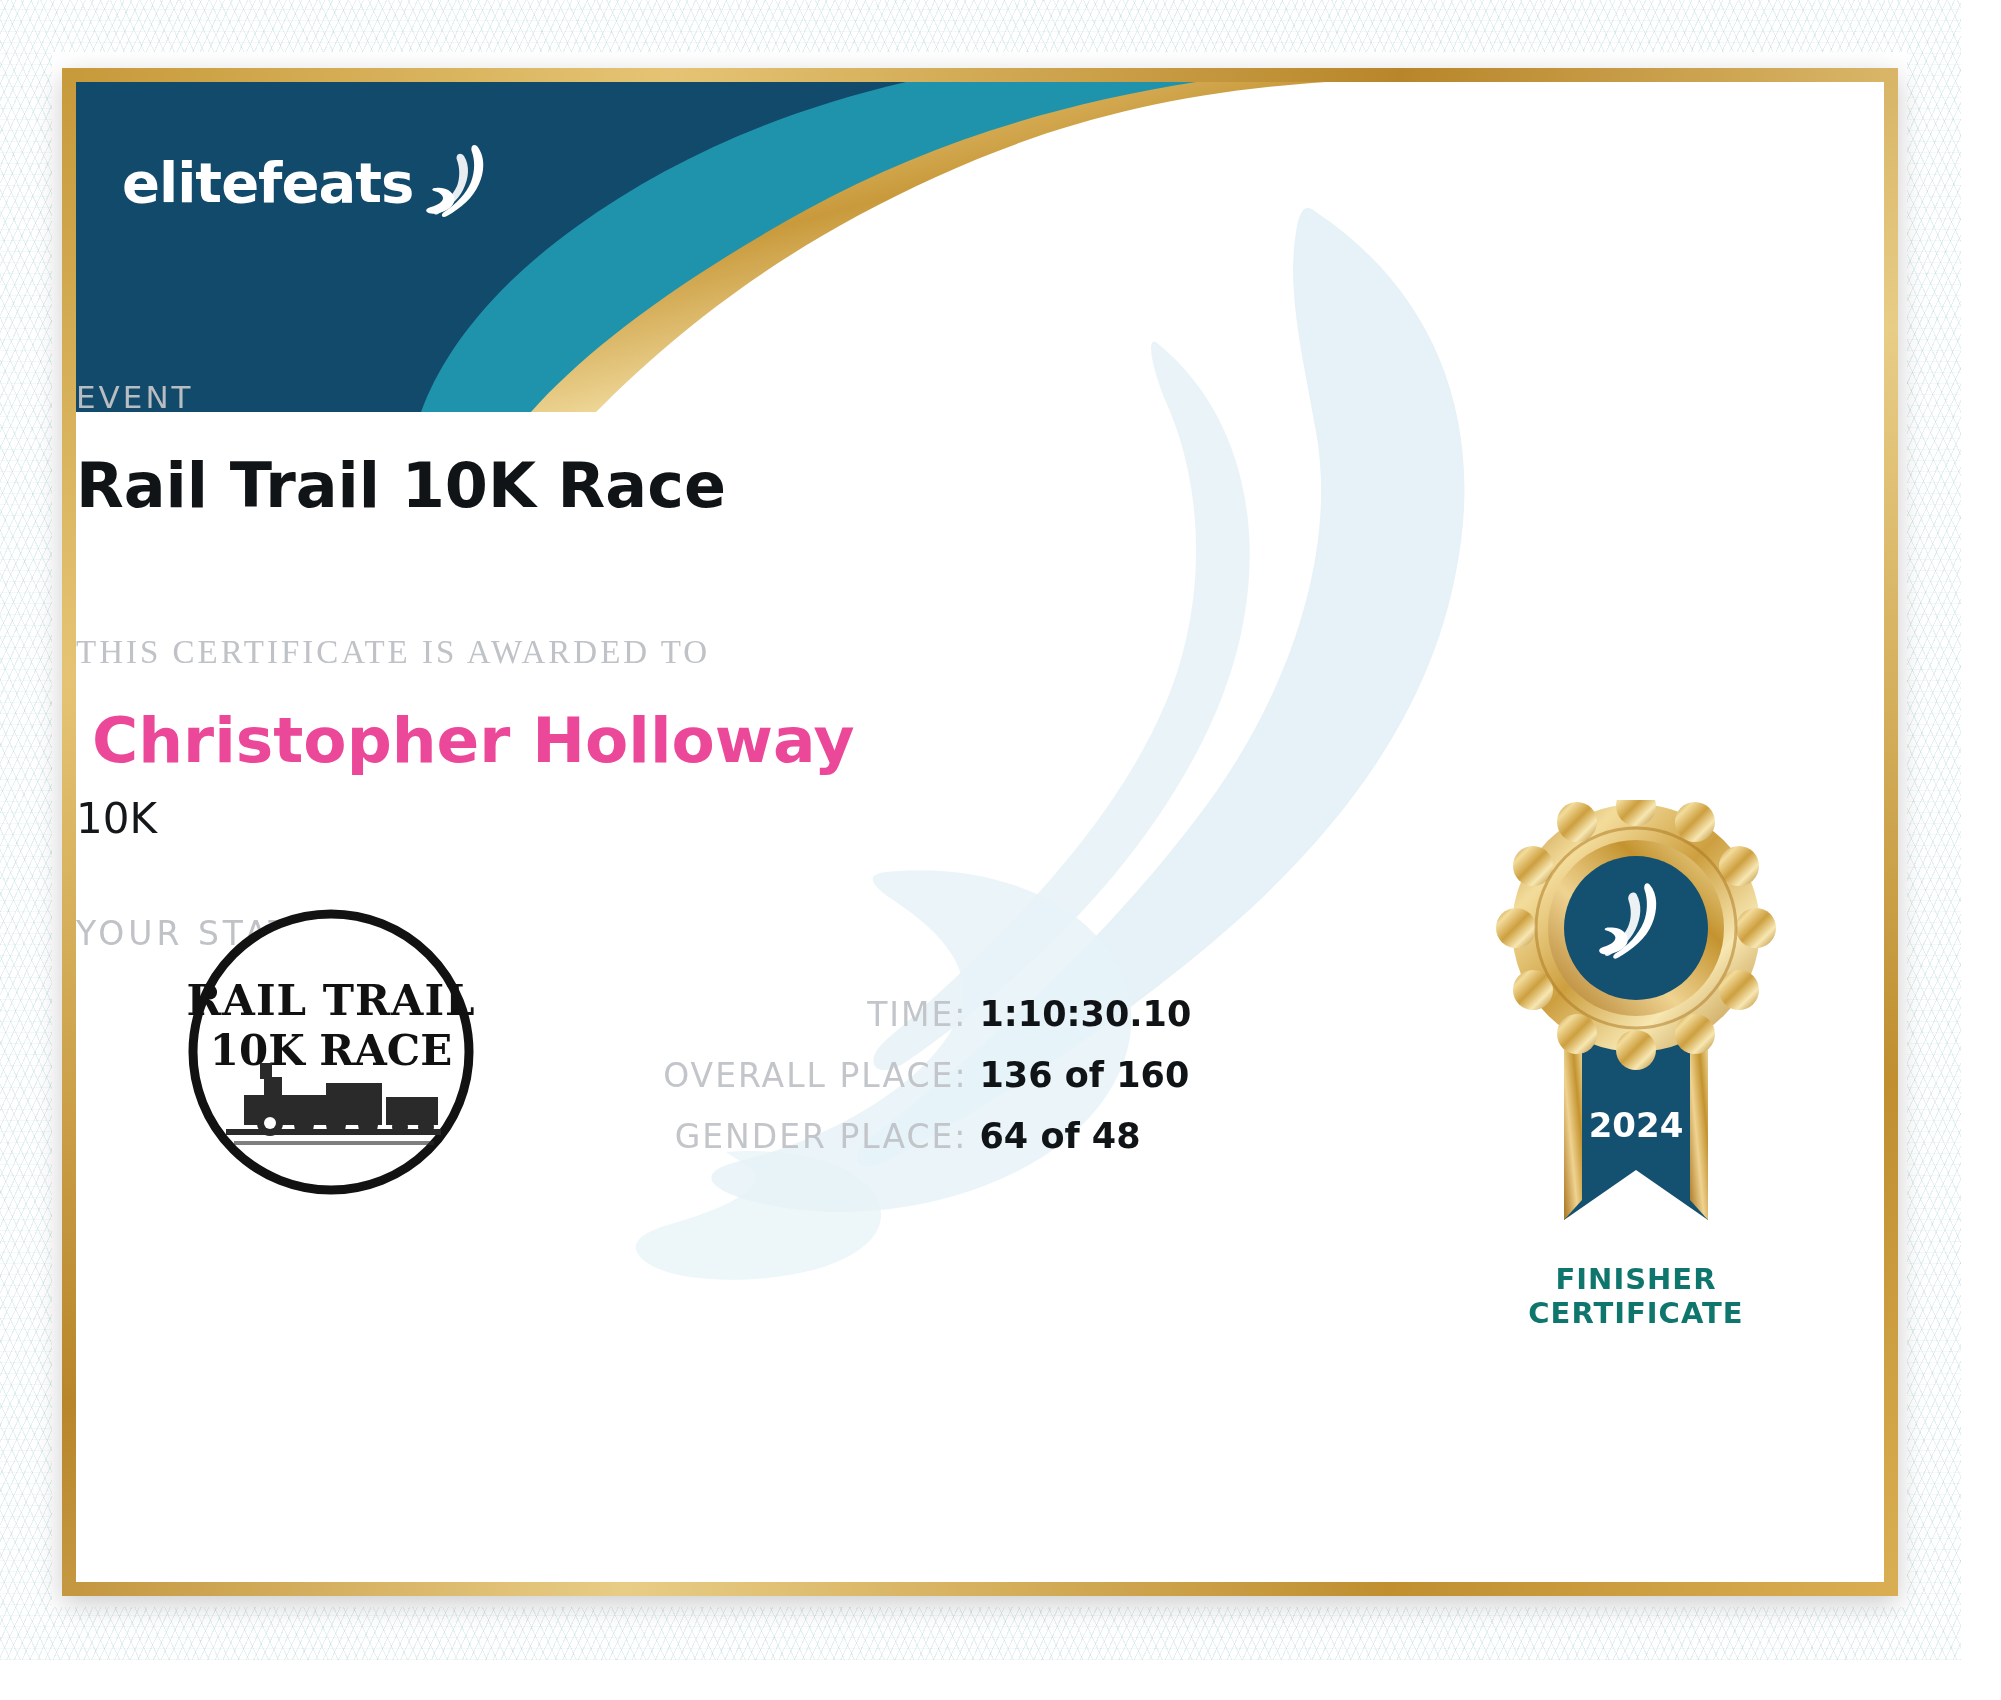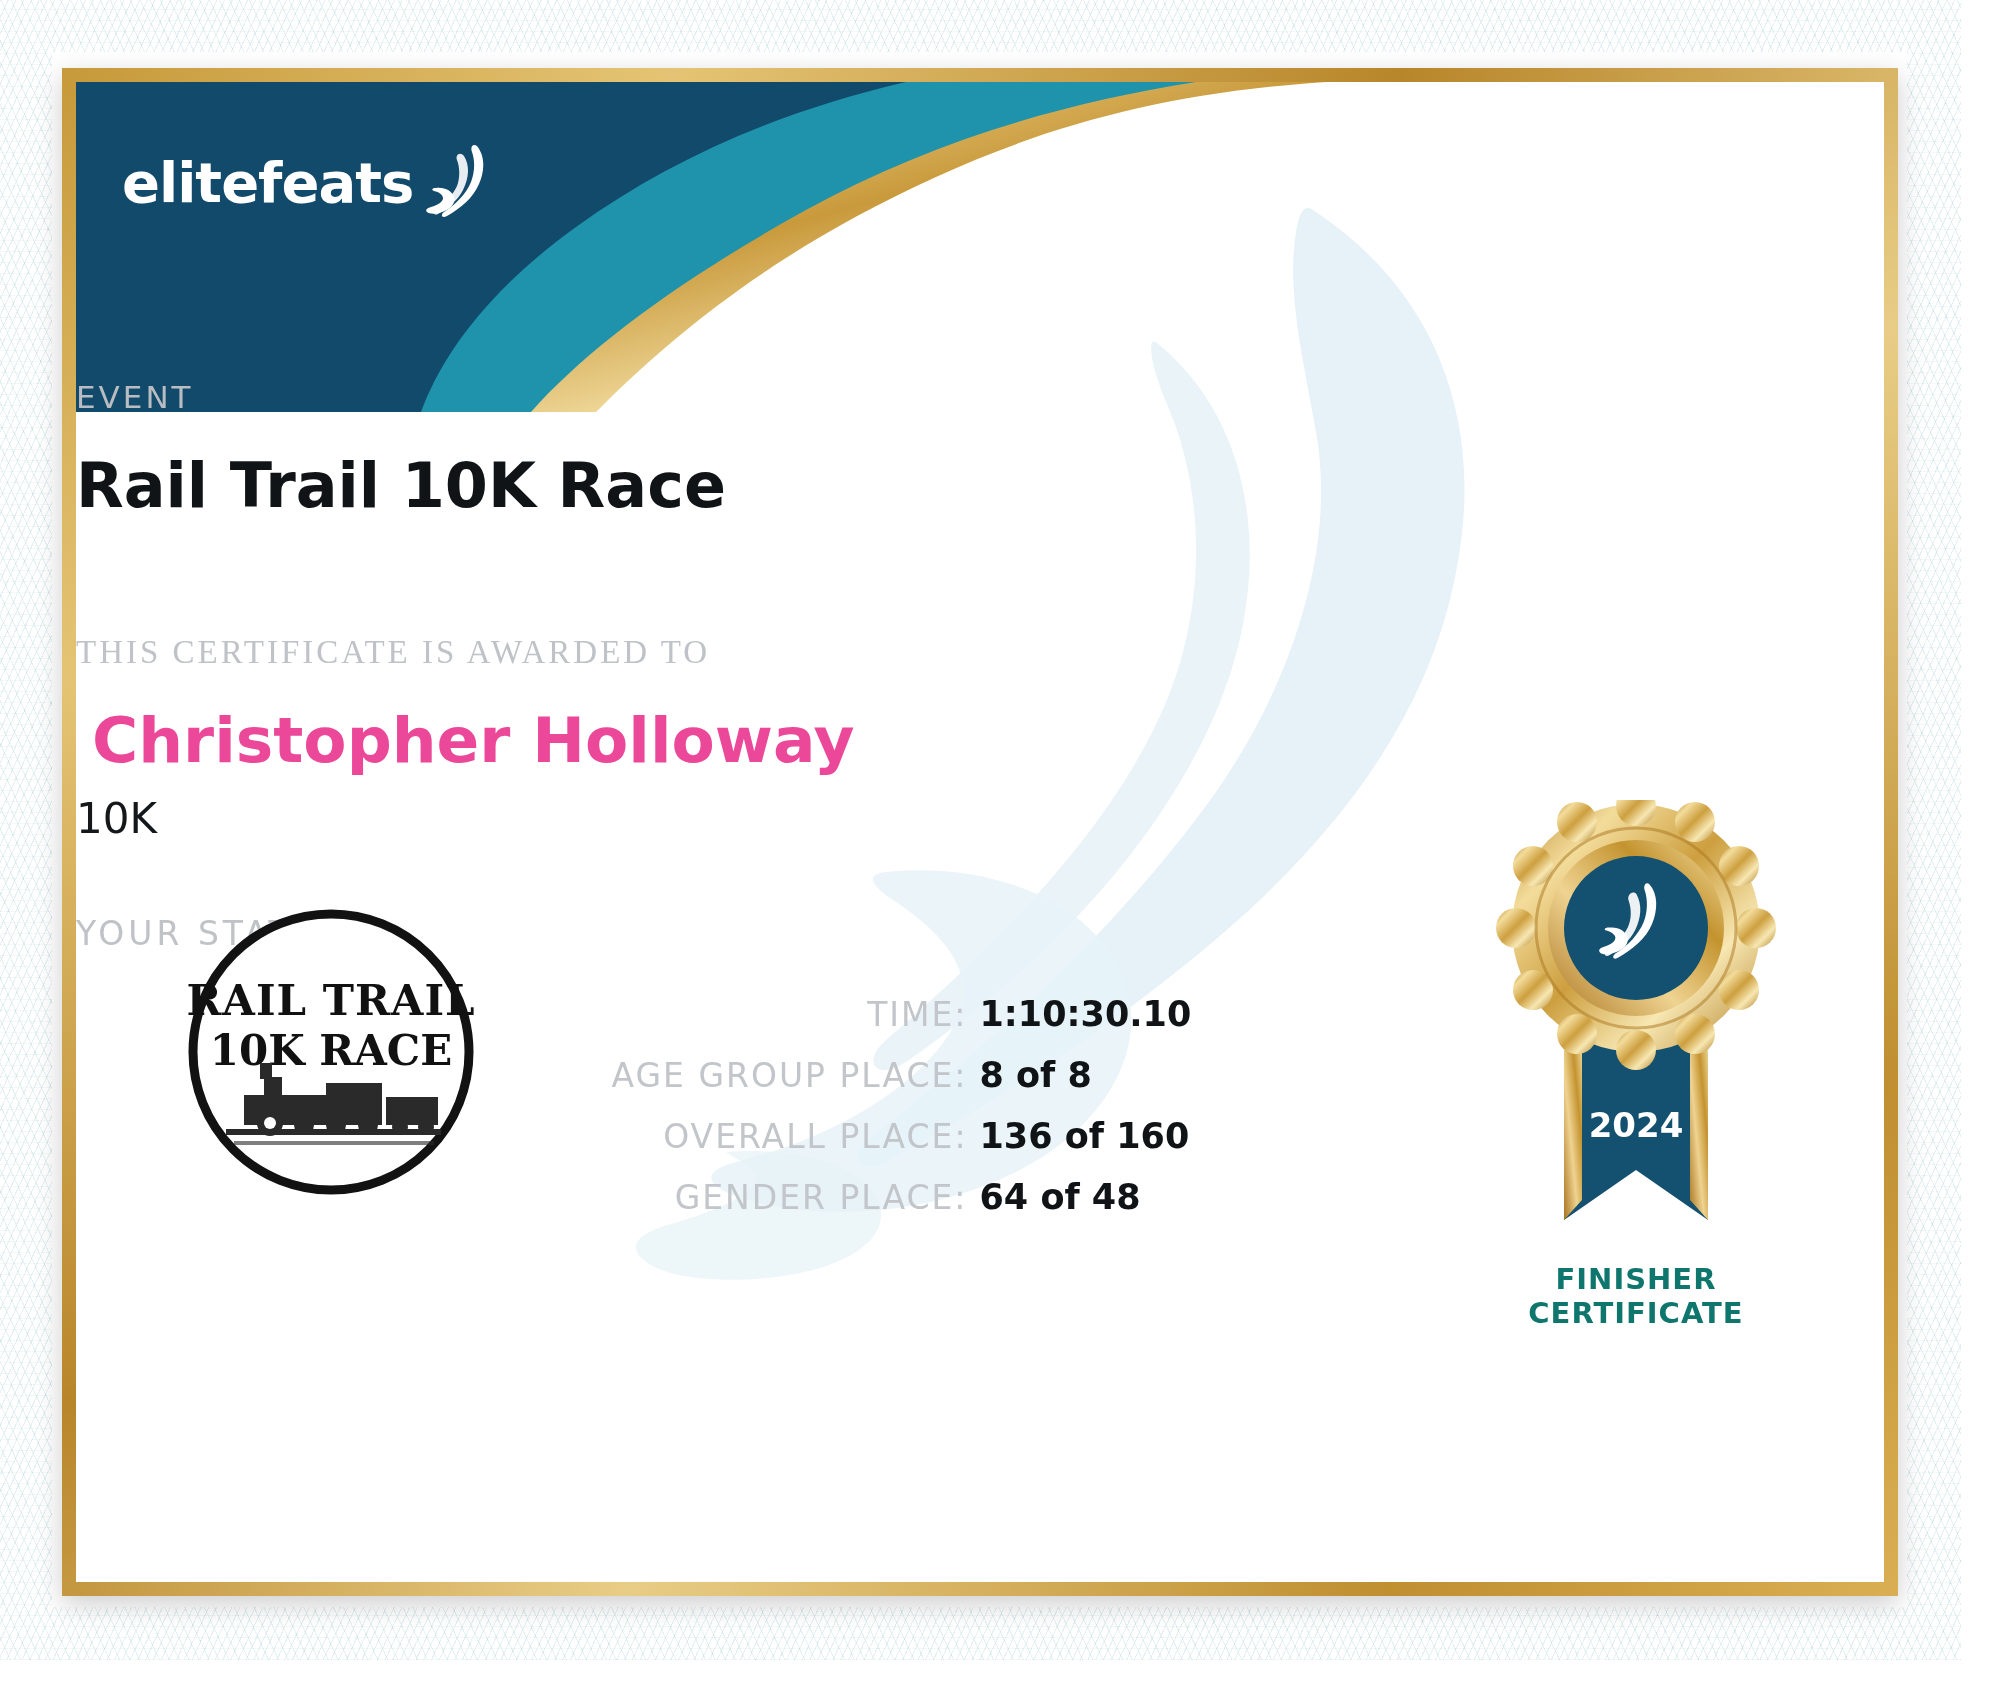--- a/index.html
+++ b/index.html
@@ -260,24 +260,20 @@
   <div class="event-name">Rail Trail 10K Race</div>
   <div class="lbl-awarded">THIS CERTIFICATE IS AWARDED TO</div>
   <div class="recipient">Christopher Holloway</div>
   <div class="distance">10K</div>
   <div class="lbl-stats">YOUR STATS</div>
 
   <div class="stats">
     <div class="stat-row">
       <div class="stat-key">TIME:</div>
       <div class="stat-val">1:10:30.10</div>
-    </div>
-    <div class="stat-row">
-      <div class="stat-key">AGE GROUP PLACE:</div>
-      <div class="stat-val">8 of 8</div>
     </div>
     <div class="stat-row">
       <div class="stat-key">OVERALL PLACE:</div>
       <div class="stat-val">136 of 160</div>
     </div>
     <div class="stat-row">
       <div class="stat-key">GENDER PLACE:</div>
       <div class="stat-val">64 of 48</div>
     </div>
   </div>

